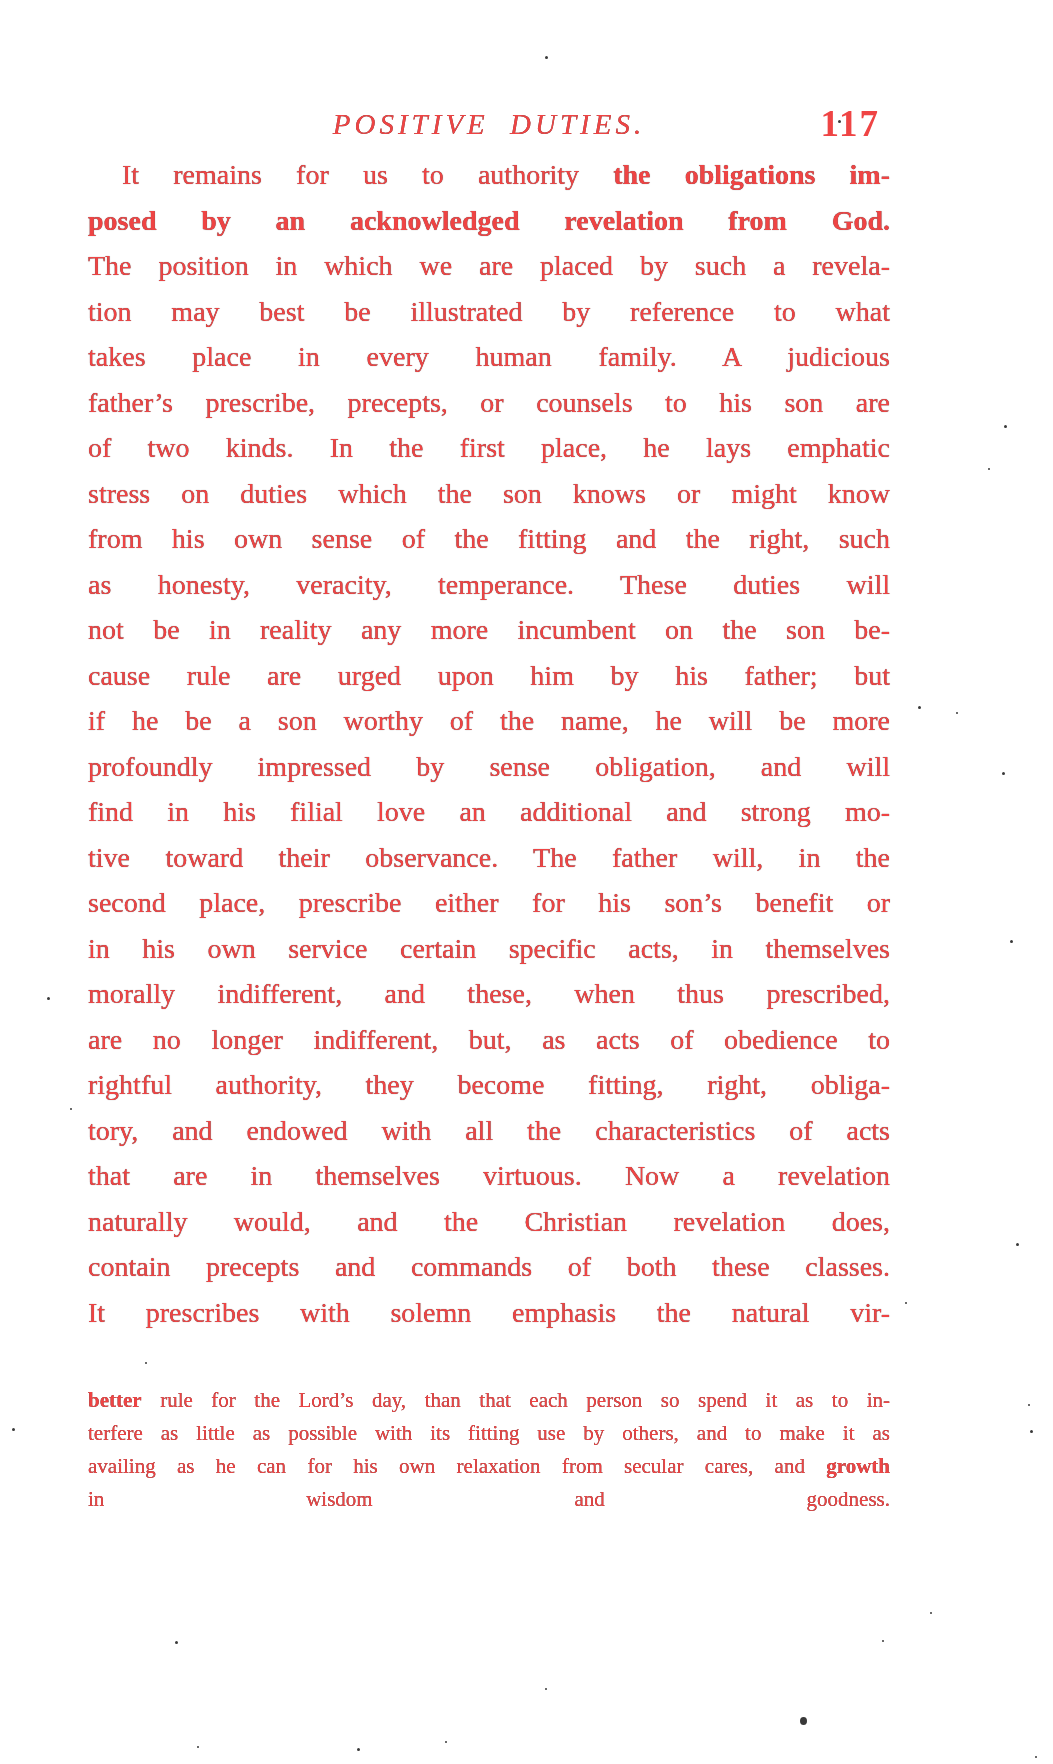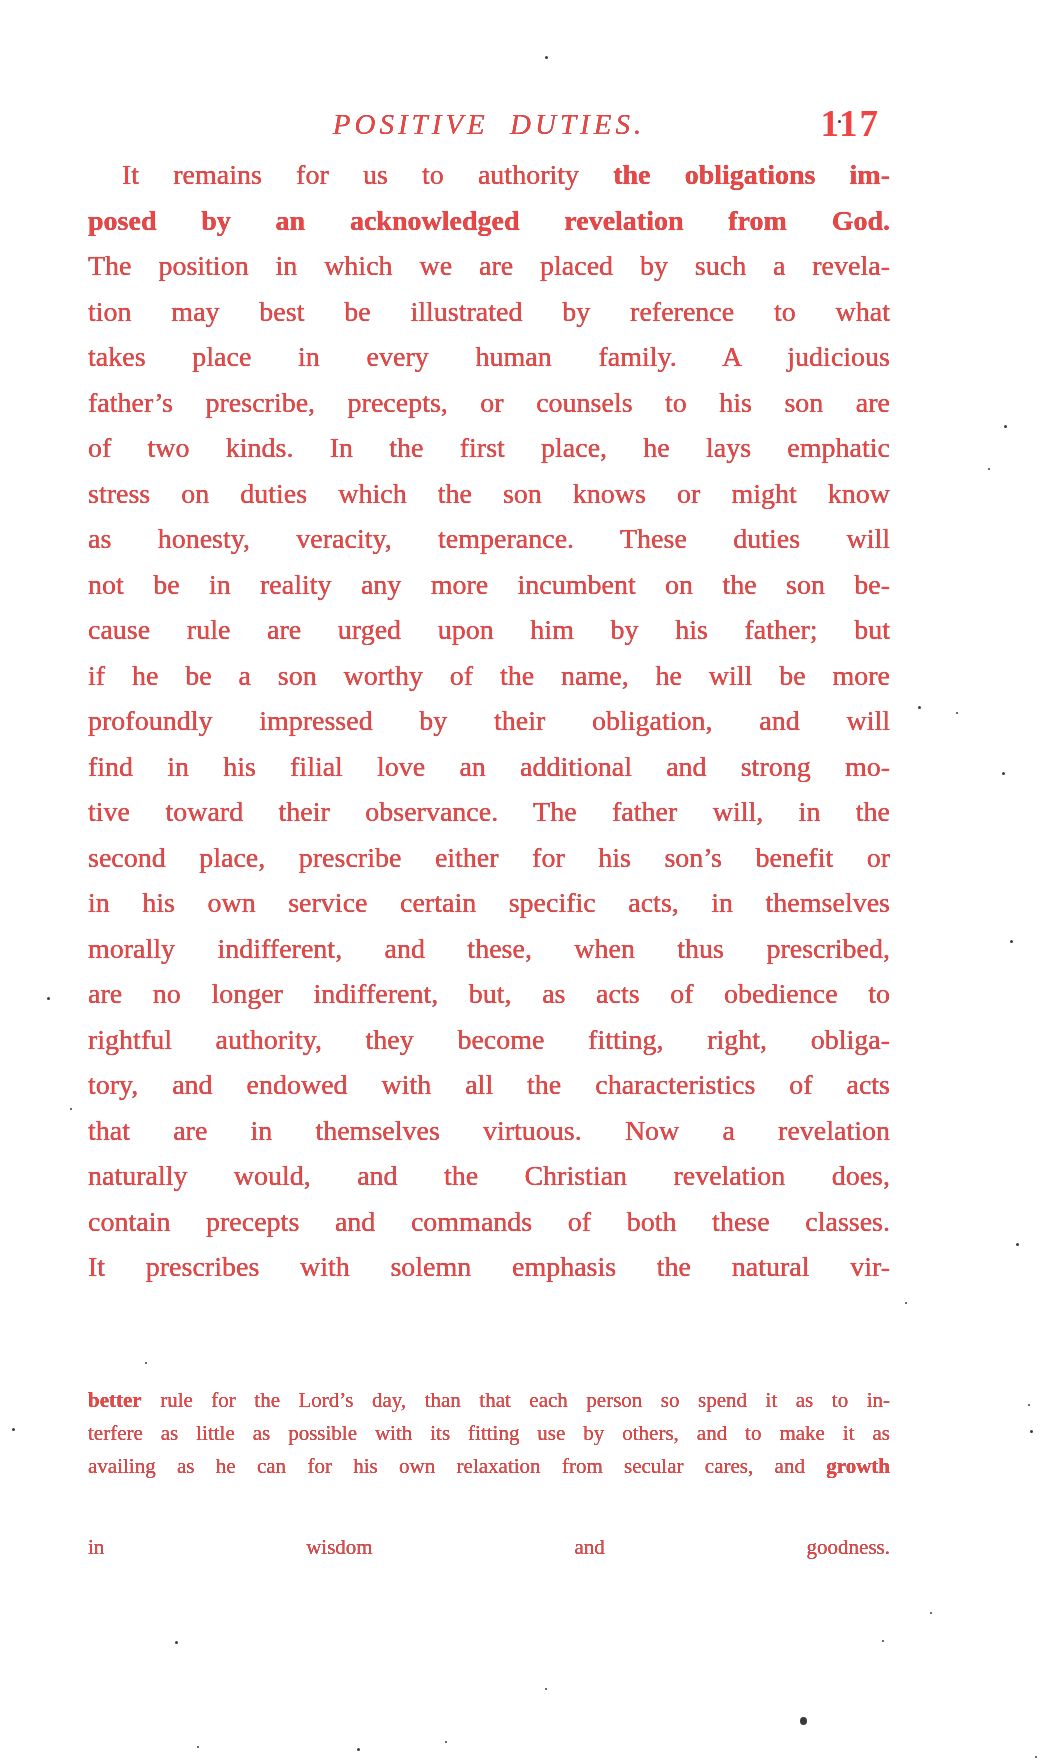--- a/index.html
+++ b/index.html
@@ -53,21 +53,21 @@
     line-height: 45.5px;
     text-shadow: 0 0 0.7px rgba(0,0,0,0.8);
   }
   #body-text .line,
   #footnote .line {
     text-align: justify;
     text-align-last: justify;
     white-space: normal;
   }
   .line.indent { padding-left: 34px; }
-  .line.last   { text-align-last: left; margin-top: 48px; }
+  .line.last   { text-align-last: left; }
   .bold        { font-weight: bold; }
   
   #footnote {
     position: absolute;
     left: 88px;
     top: 1384px;
     width: 802px;
     font-size: 21px;
     line-height: 33px;
     text-shadow: 0 0 0.5px rgba(0,0,0,0.8);
@@ -92,25 +92,26 @@
 
   <div id="body-text">
       <div class="line indent"><span>It remains for us to authority </span><span class="bold">the obligations im-</span></div>
       <div class="line"><span class="bold">posed by an acknowledged revelation from God.</span></div>
       <div class="line"><span>The position in which we are placed by such a revela-</span></div>
       <div class="line"><span>tion may best be illustrated by reference to what</span></div>
       <div class="line"><span>takes place in every human family. A judicious</span></div>
       <div class="line"><span>father’s prescribe, precepts, or counsels to his son are</span></div>
       <div class="line"><span>of two kinds. In the first place, he lays emphatic</span></div>
       <div class="line"><span>stress on duties which the son knows or might know</span></div>
+      <div class="line"><span>from his own sense of the fitting and the right, such</span></div>
       <div class="line"><span>as honesty, veracity, temperance. These duties will</span></div>
       <div class="line"><span>not be in reality any more incumbent on the son be-</span></div>
       <div class="line"><span>cause rule are urged upon him by his father; but</span></div>
       <div class="line"><span>if he be a son worthy of the name, he will be more</span></div>
-      <div class="line"><span>profoundly impressed by their obligation, and will</span></div>
+      <div class="line"><span>profoundly impressed by sense obligation, and will</span></div>
       <div class="line"><span>find in his filial love an additional and strong mo-</span></div>
       <div class="line"><span>tive toward their observance. The father will, in the</span></div>
       <div class="line"><span>second place, prescribe either for his son’s benefit or</span></div>
       <div class="line"><span>in his own service certain specific acts, in themselves</span></div>
       <div class="line"><span>morally indifferent, and these, when thus prescribed,</span></div>
       <div class="line"><span>are no longer indifferent, but, as acts of obedience to</span></div>
       <div class="line"><span>rightful authority, they become fitting, right, obliga-</span></div>
       <div class="line"><span>tory, and endowed with all the characteristics of acts</span></div>
       <div class="line"><span>that are in themselves virtuous. Now a revelation</span></div>
       <div class="line"><span>naturally would, and the Christian revelation does,</span></div>

